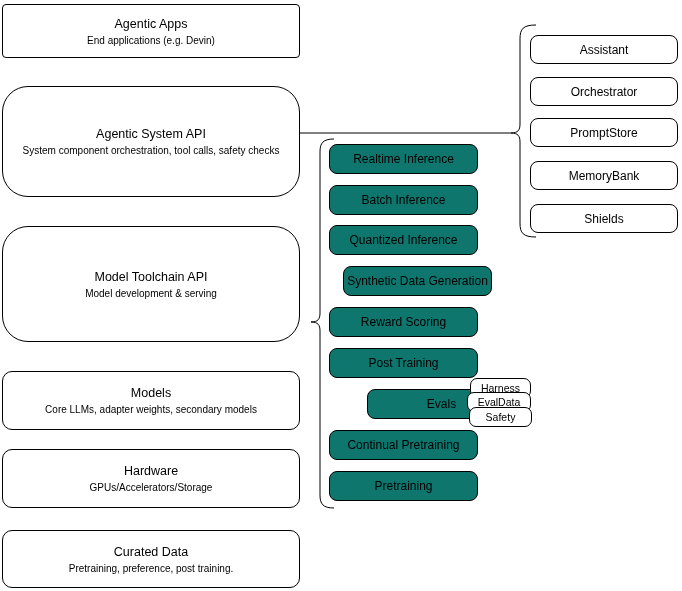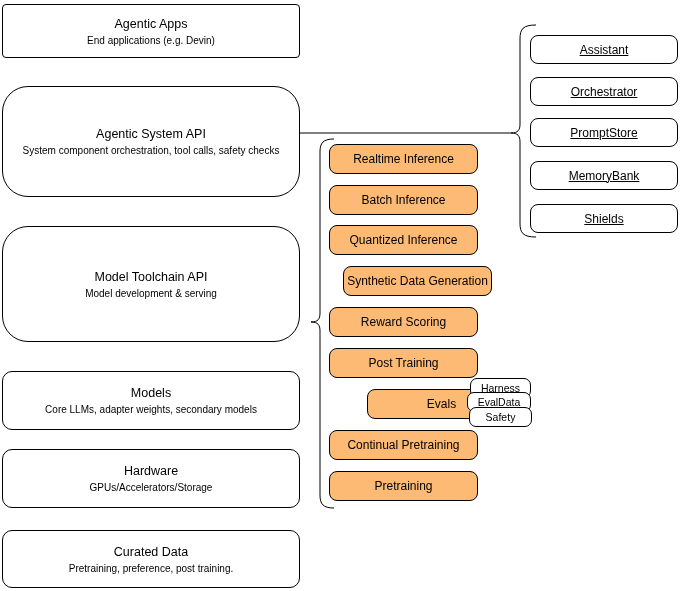--- a/index.html
+++ b/index.html
@@ -54,21 +54,21 @@
   }
   
   .mbox {
     position: absolute;
     left: 329px;
     width: 149px;
     height: 30px;
     box-sizing: border-box;
     border: 1px solid #000000;
     border-radius: 8px;
-    background: #fdba74;
+    background: #0f766e;
     display: flex;
     align-items: center;
     justify-content: center;
     font-size: 12px;
     text-align: center;
   }
   
   .rbox {
     position: absolute;
     left: 530px;
@@ -76,21 +76,20 @@
     height: 29px;
     box-sizing: border-box;
     border: 1px solid #000000;
     border-radius: 8px;
     background: #ffffff;
     display: flex;
     align-items: center;
     justify-content: center;
     font-size: 12px;
     text-align: center;
-    text-decoration: underline;
   }
   
   .pill {
     position: absolute;
     width: 64px;
     height: 20px;
     box-sizing: border-box;
     border: 1px solid #000000;
     border-radius: 7px;
     background: #ffffff;

